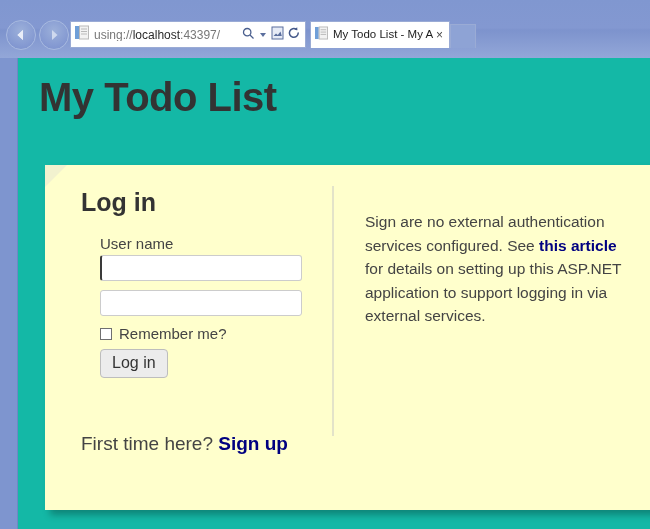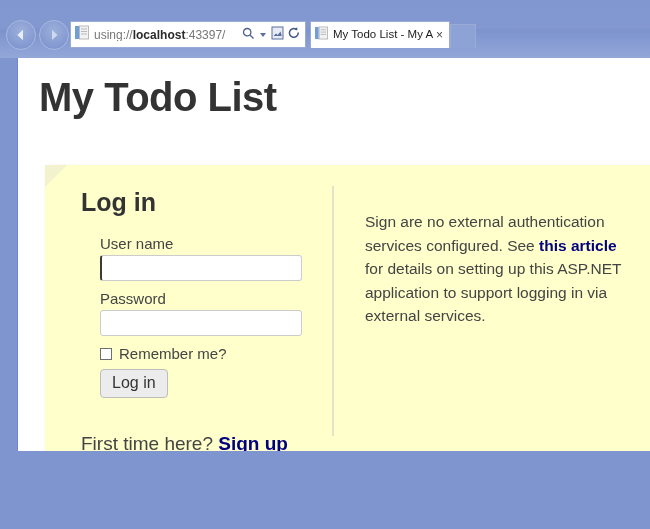--- a/index.html
+++ b/index.html
@@ -57,21 +57,21 @@
     flex: none;
   }
   #addr-url {
     flex: 1 1 auto;
     font-size: 12px;
     color: #777777;
     white-space: nowrap;
     overflow: hidden;
     line-height: 1;
   }
-  #addr-url .host { color: #2b2b2b; font-weight: bold; }
+  #addr-url .host { color: #2b2b2b; font-weight: normal; }
   #addr-icons {
     flex: none;
     display: flex;
     align-items: center;
     gap: 3px;
     padding-right: 4px;
   }
   .addr-icon { display: block; }
   .caret-down {
     width: 0; height: 0;
@@ -119,22 +119,22 @@
     border: 1px solid #9aabd5;
     border-bottom: none;
     box-sizing: border-box;
   }
 
   
   #page-viewport {
     position: absolute;
     left: 17px; top: 58px;
     width: 633px;
-    height: 393px;
-    background: #ffffff;
+    height: 471px;
+    background: #14b8a6;
     border-left: 1px solid #6f87c4;
     box-sizing: border-box;
     overflow: hidden;
   }
 
   #page-title {
     position: absolute;
     left: 21px; top: 19px;
     font-size: 40px;
     font-weight: bold;
@@ -342,21 +342,20 @@
   <div id="note-panel">
     <div id="note-fold"></div>
     <div id="note-divider"></div>
 
     <div id="login-col">
       <h2 class="section-heading">Log in</h2>
 
       <label class="field-label">User name</label>
       <input class="text-input focused" type="text" value="" placeholder="" style="">
 
-      <label class="field-label">Password</label>
       <input class="text-input" type="password" value="" placeholder="" style="">
 
       <div id="remember-row">
         <span id="remember-checkbox"></span>
         <span id="remember-label">Remember me?</span>
       </div>
 
       <button id="login-button">Log in</button>
     </div>
 

